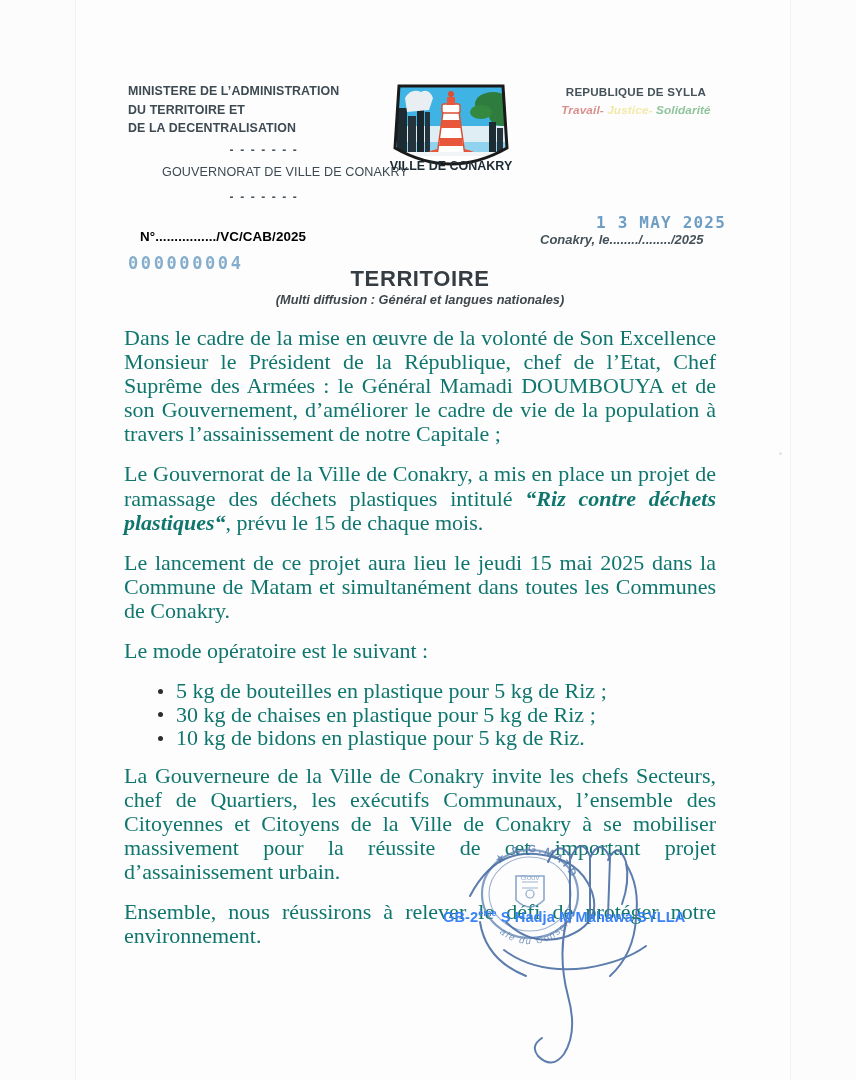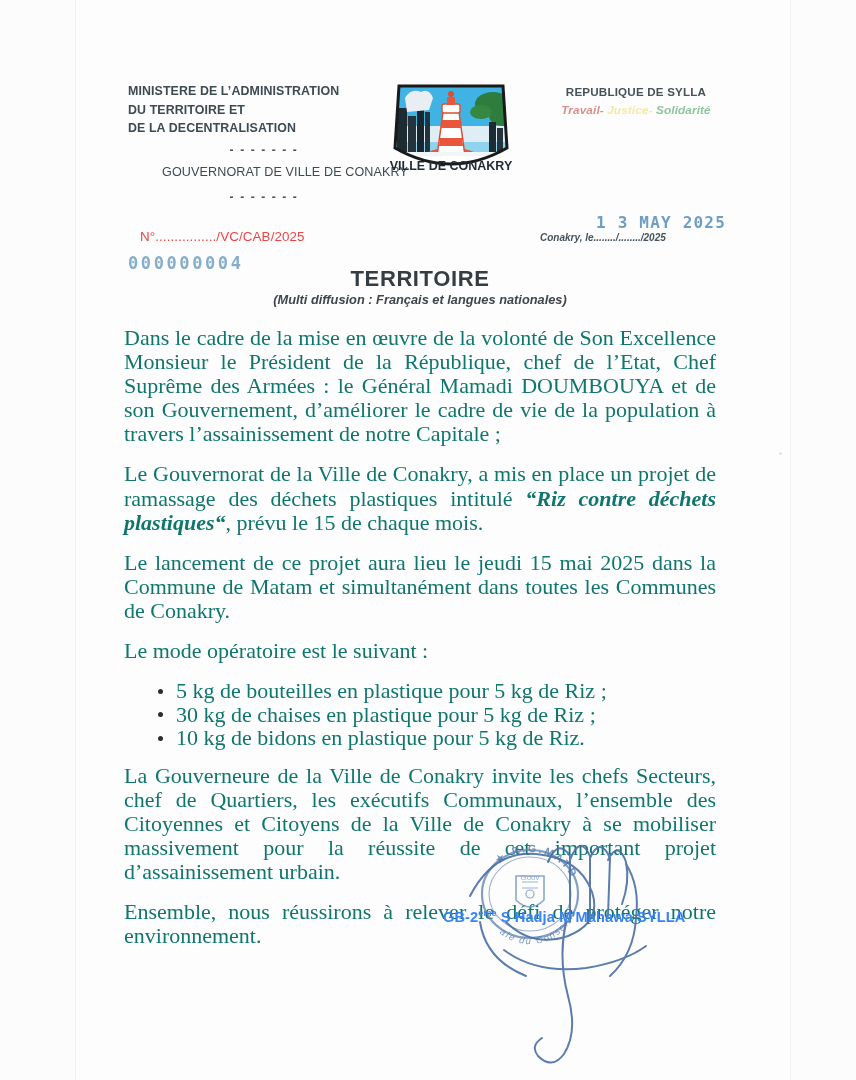--- a/index.html
+++ b/index.html
@@ -107,22 +107,22 @@
   }
   #emblem svg { display: block; width: 124px; height: 98px; }
 
   
   #ref-line {
     position: absolute;
     left: 140px;
     top: 229px;
     font-family: "Liberation Sans", "DejaVu Sans", sans-serif;
     font-size: 13.4px;
-    font-weight: normal;
-    color: #ef4444;
+    font-weight: bold;
+    color: #000000;
     letter-spacing: .1px;
   }
   #ref-stamp {
     position: absolute;
     left: 128px;
     top: 253px;
     font-family: "DejaVu Sans Mono", "Liberation Mono", monospace;
     font-size: 17px;
     font-weight: bold;
     letter-spacing: 2.6px;
@@ -137,21 +137,21 @@
     font-size: 16px;
     font-weight: bold;
     letter-spacing: 1.2px;
     color: #6f9ec4;
   }
   #date-line {
     position: absolute;
     left: 540px;
     top: 232px;
     font-family: "Liberation Sans", "DejaVu Sans", sans-serif;
-    font-size: 10px;
+    font-size: 13px;
     font-style: italic;
     font-weight: bold;
     color: #45525a;
   }
 
   
   #doc-title {
     position: absolute;
     left: 120px;
     top: 266px;
@@ -323,21 +323,21 @@
     <text x="62" y="88" text-anchor="middle" font-family="Liberation Sans, sans-serif" font-size="12.5" font-weight="bold" fill="#1d2b33">VILLE DE CONAKRY</text>
   </svg>
 </div>
 
 <div id="ref-line">N°................/VC/CAB/2025</div>
 <div id="ref-stamp">000000004</div>
 <div id="date-stamp">1 3 MAY 2025</div>
 <div id="date-line">Conakry, le......../......../2025</div>
 
 <div id="doc-title">TERRITOIRE</div>
-<div id="doc-subtitle">(Multi diffusion : Français et langues nationales)</div>
+<div id="doc-subtitle">(Multi diffusion : Général et langues nationales)</div>
 
 <div id="body-text">
   <p>Dans le cadre de la mise en œuvre de la volonté de Son Excellence Monsieur le Président de la République, chef de l’Etat, Chef Suprême des Armées : le Général Mamadi DOUMBOUYA et de son Gouvernement, d’améliorer le cadre de vie de la population à travers l’assainissement de notre Capitale ;</p>
 
   <p><span>Le Gouvernorat de la Ville de Conakry, a mis en place un projet de ramassage des déchets plastiques intitulé </span><span class="bi">“Riz contre déchets plastiques“</span><span>, prévu le 15 de chaque mois.</span></p>
 
   <p>Le lancement de ce projet aura lieu le jeudi 15 mai 2025 dans la Commune de Matam et simultanément dans toutes les Communes de Conakry.</p>
 
   <p class="tight">Le mode opératoire est le suivant :</p>
 

